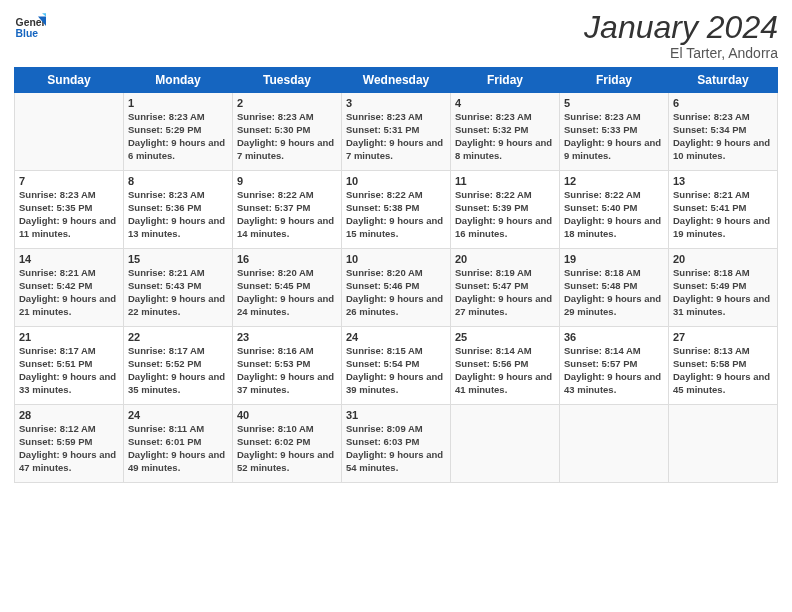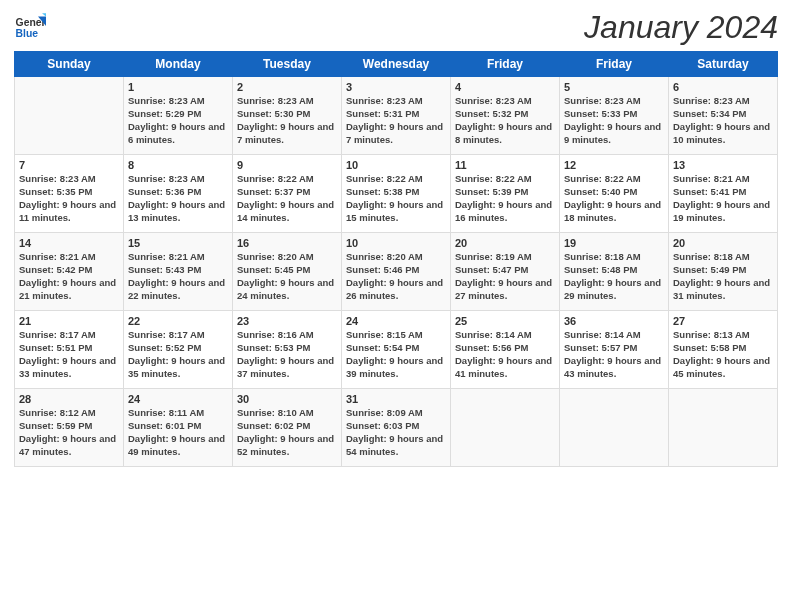--- a/index.html
+++ b/index.html
@@ -98,20 +98,21 @@
     <div class="logo">
       <svg class="logo-icon" viewBox="0 0 40 40" width="40" height="40">
         <text x="2" y="20" font-size="13" font-weight="bold" fill="#333" font-family="Arial">General</text>
         <text x="2" y="34" font-size="13" font-weight="bold" fill="#1565c0" font-family="Arial">Blue</text>
         <polygon points="30,8 40,8 40,20" fill="#1565c0"></polygon>
         <polygon points="35,4 40,4 40,8" fill="#4fc3f7"></polygon>
       </svg>
     </div>
     <div class="title-block">
       <div class="month-title">January 2024</div>
+      <div class="subtitle">El Tarter, Andorra</div>
     </div>
   </div>
 
   <table>
     <thead>
       <tr>
         <th>Sunday</th>
         <th>Monday</th>
         <th>Tuesday</th>
         <th>Wednesday</th>
@@ -241,21 +242,21 @@
         <tr>
           <td>
             <span class="day-num">28</span>
             <div class="day-detail">Sunrise: 8:12 AM<br>Sunset: 5:59 PM<br>Daylight: 9 hours and 47 minutes.</div>
           </td>
           <td>
             <span class="day-num">24</span>
             <div class="day-detail">Sunrise: 8:11 AM<br>Sunset: 6:01 PM<br>Daylight: 9 hours and 49 minutes.</div>
           </td>
           <td>
-            <span class="day-num">30</span>
+            <span class="day-num">40</span>
             <div class="day-detail">Sunrise: 8:10 AM<br>Sunset: 6:02 PM<br>Daylight: 9 hours and 52 minutes.</div>
           </td>
           <td>
             <span class="day-num">31</span>
             <div class="day-detail">Sunrise: 8:09 AM<br>Sunset: 6:03 PM<br>Daylight: 9 hours and 54 minutes.</div>
           </td>
           <td></td>
           <td></td>
           <td></td>
         </tr>

